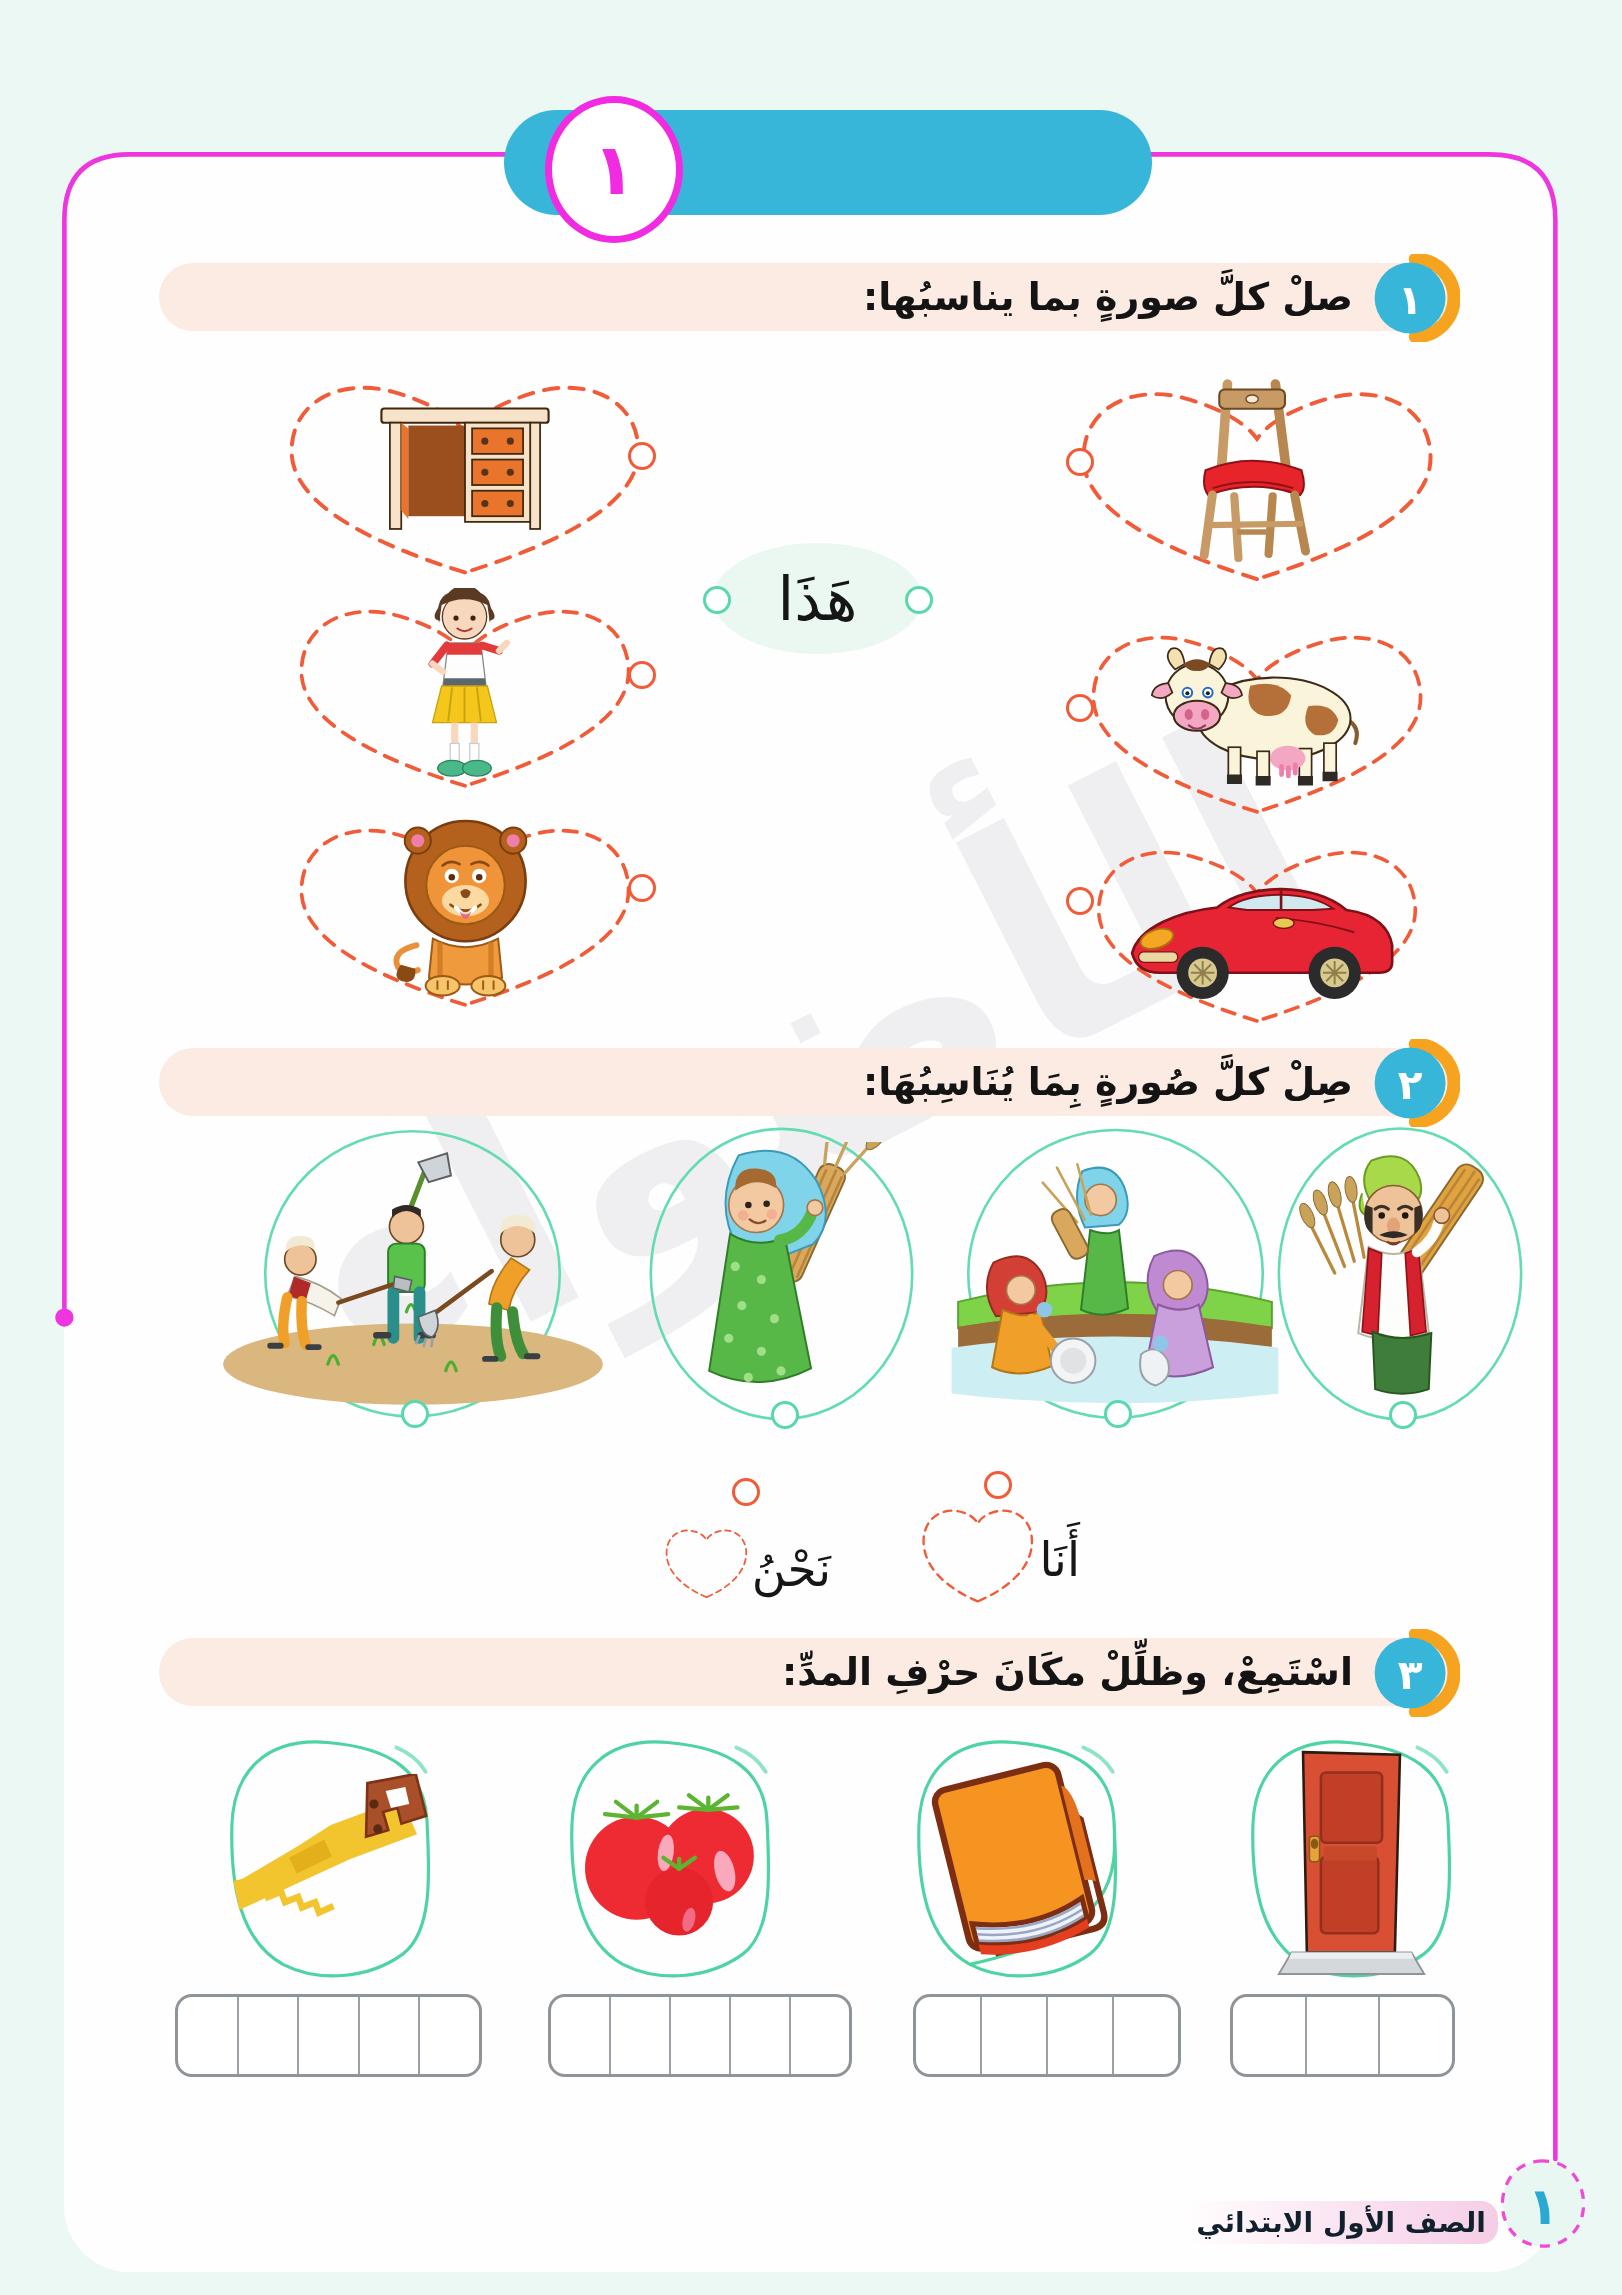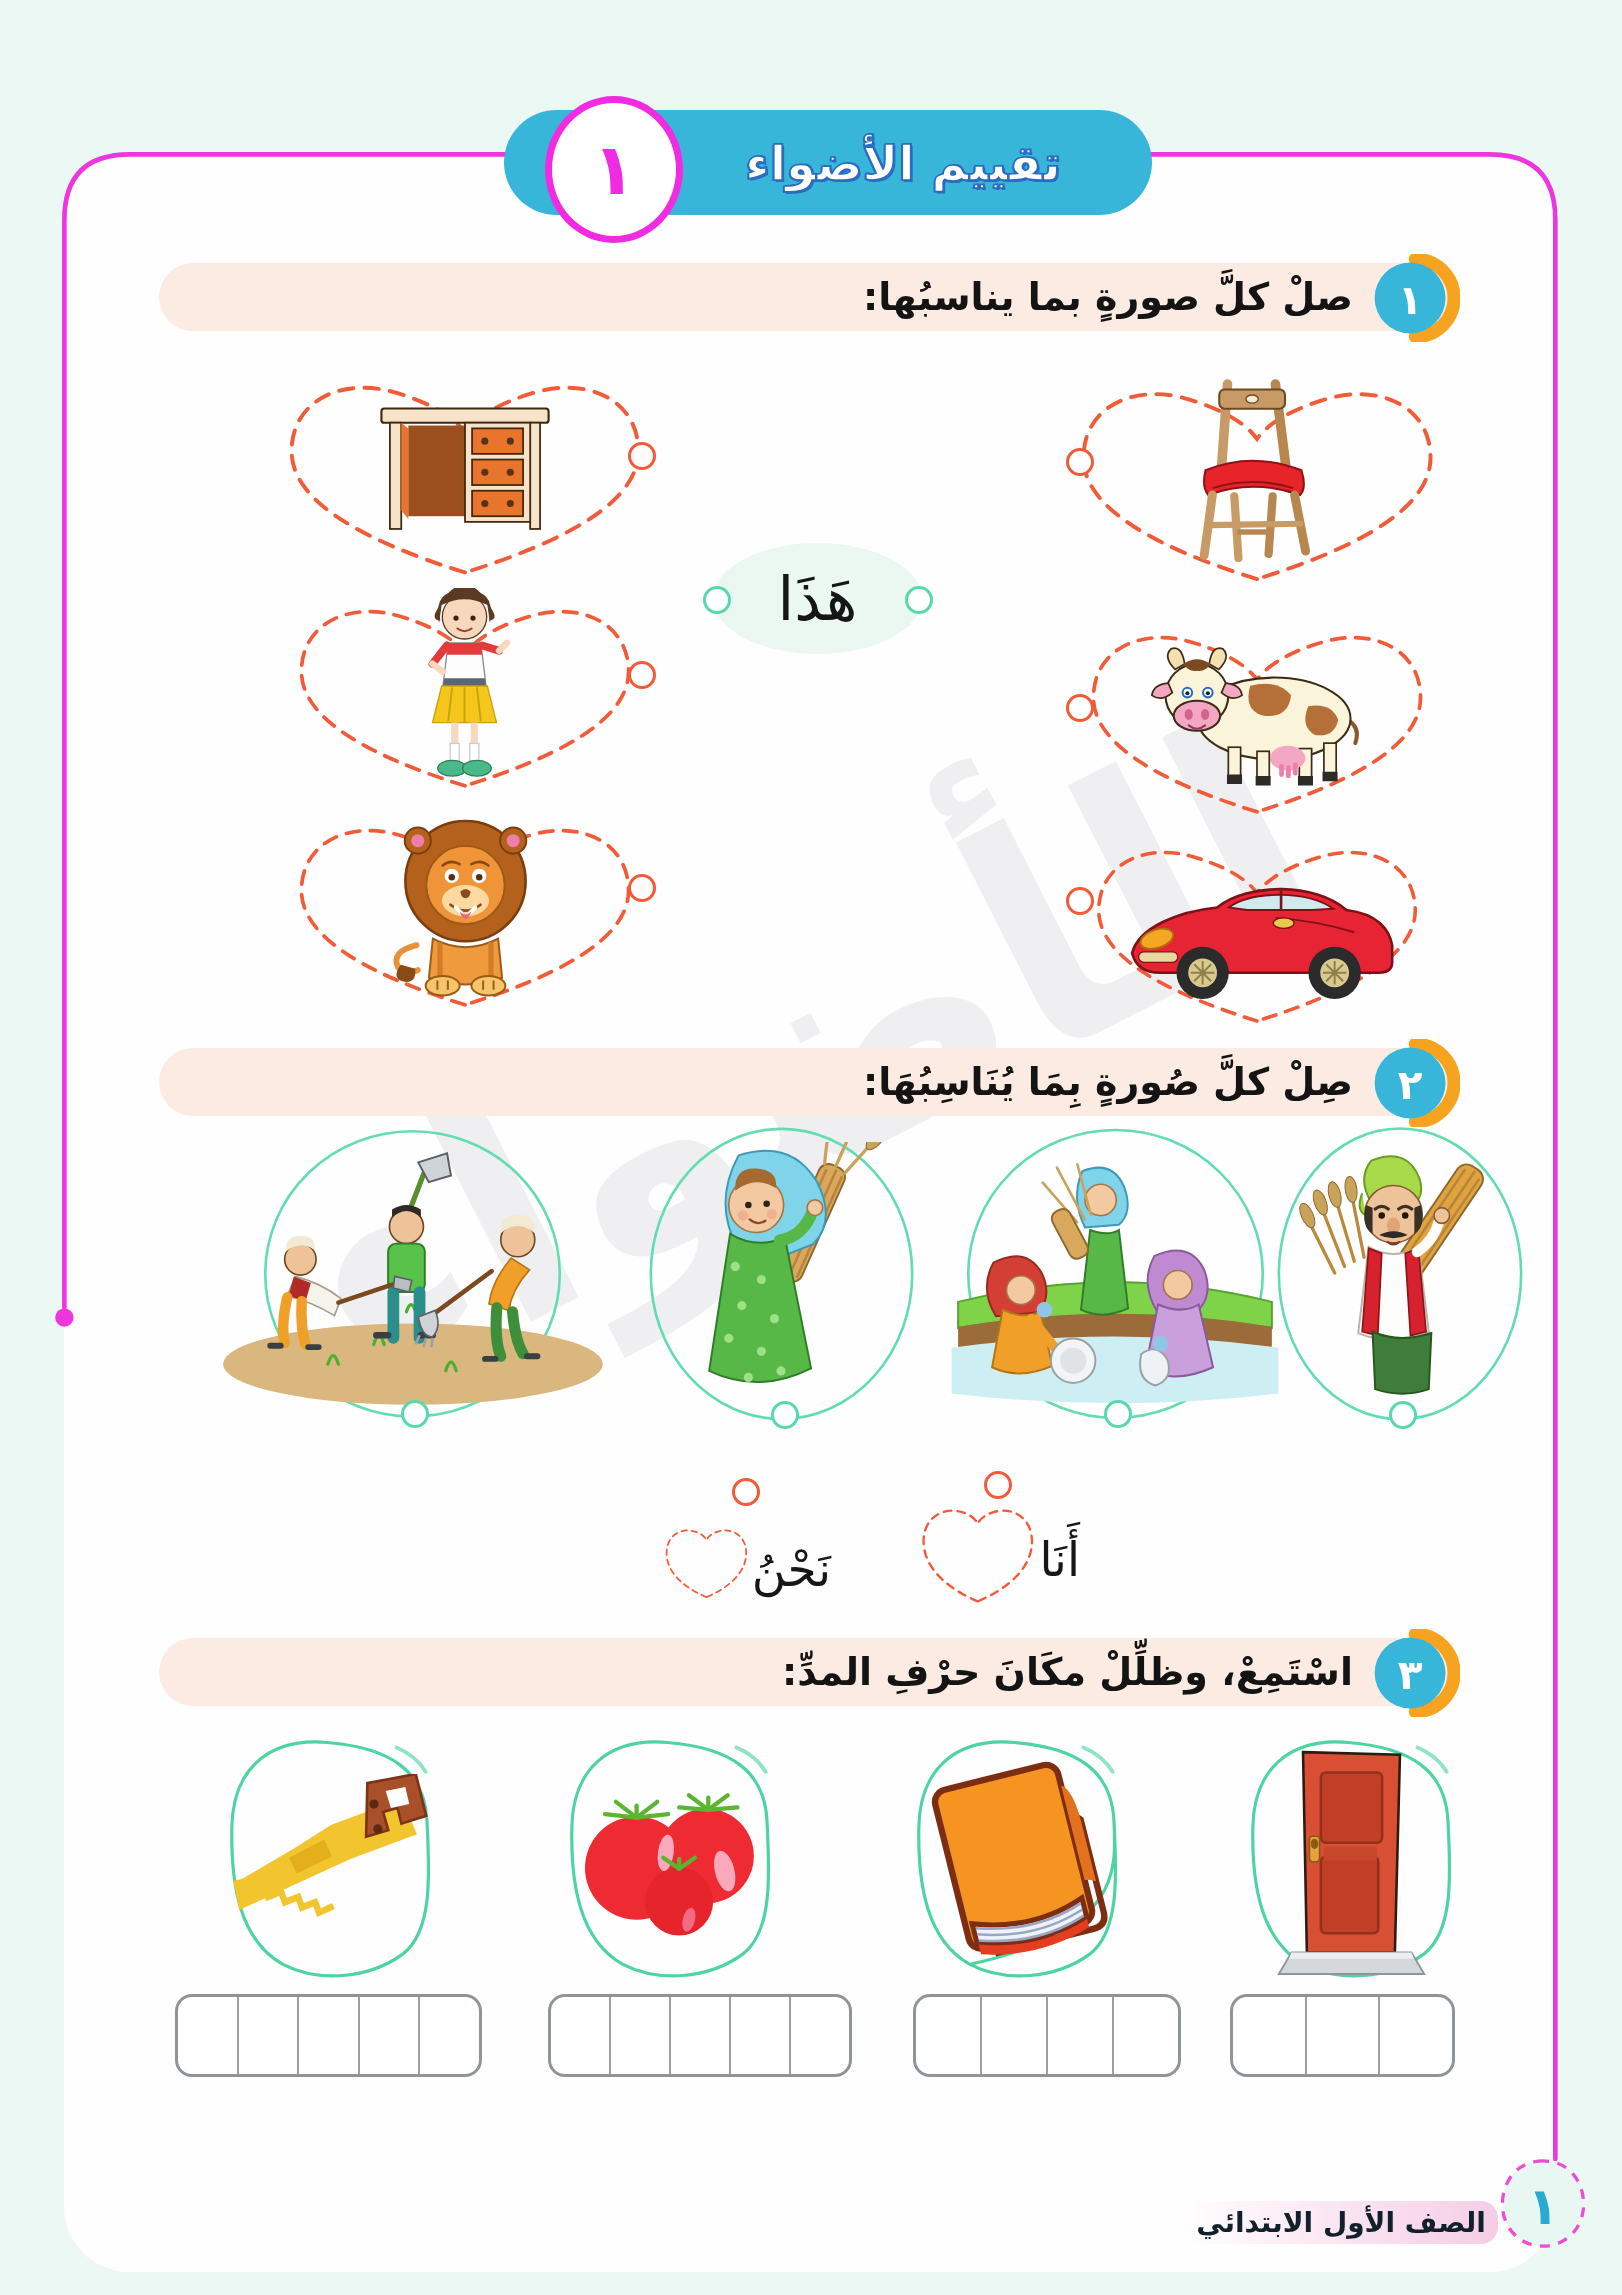--- a/index.html
+++ b/index.html
@@ -56,21 +56,20 @@
 
   <svg class="border-svg" width="1623" height="2295" viewBox="0 0 2480 3508">
     <path d="M 2377,3300 L 2377,336 Q 2377,236 2277,236 L 198,236 Q 98,236 98,336 L 98,2000" fill="none" stroke="#ee35df" stroke-width="7" stroke-linecap="round"></path>
     <circle cx="98" cy="2014" r="14" fill="#ee35df"></circle>
   </svg>
 
   <div class="ribbon">
     <div class="header-circle">
       <span>١</span>
     </div>
-    <div class="ribbon-title" dir="rtl">تقييم الأضواء</div>
   </div>
 
   <div class="sec-bar" style="top:263px;">
     <div class="sec-title">صلْ كلَّ صورةٍ بما يناسبُها:</div>
     <svg class="sec-badge" viewBox="0 0 134 134">
       <path d="M66,8 A59,59 0 0 1 66,126" fill="none" stroke="#f6a41f" stroke-width="20" stroke-linecap="round"></path>
       <circle cx="58" cy="67" r="54" fill="#38b6d9"></circle>
       <text x="58" y="70" text-anchor="middle" dominant-baseline="central" fill="#ffffff" font-size="62" font-weight="bold">١</text>
     </svg>
   </div>

